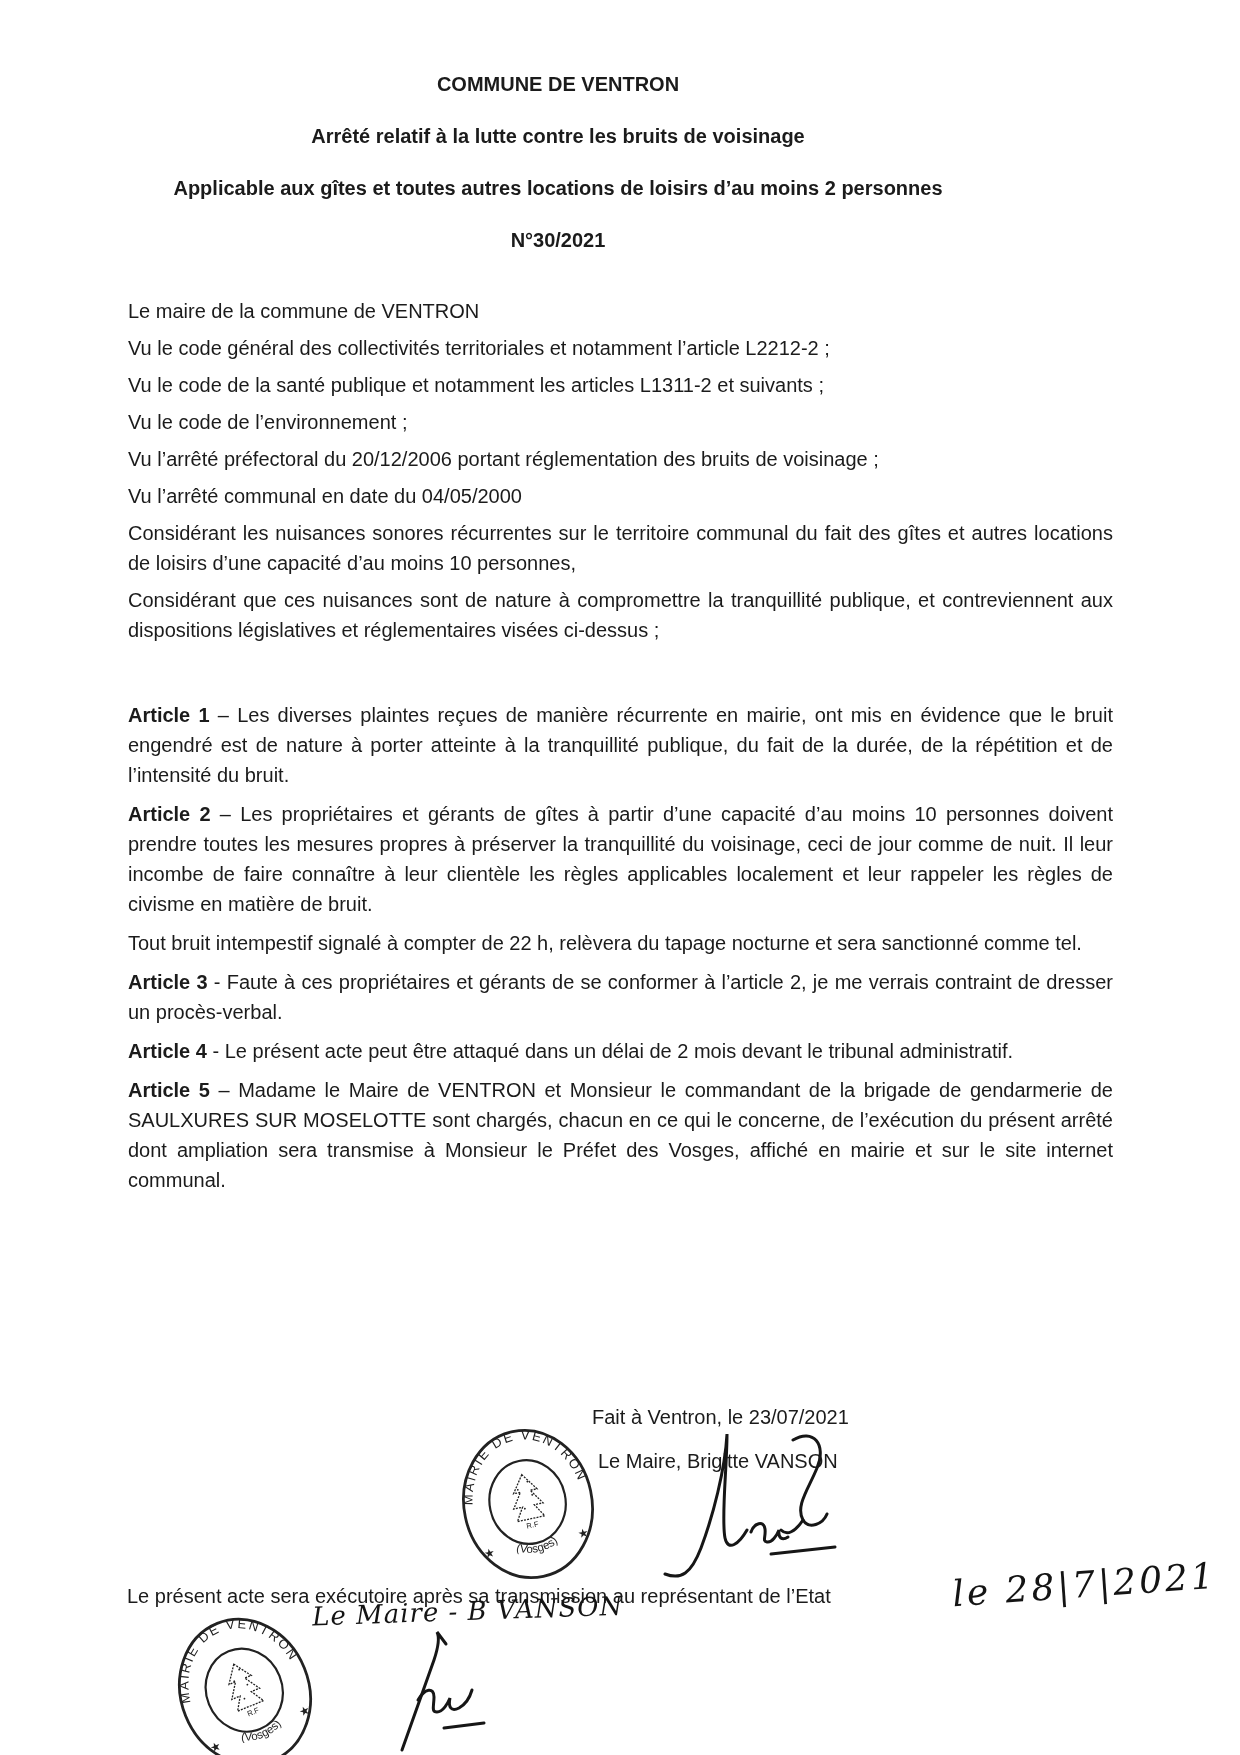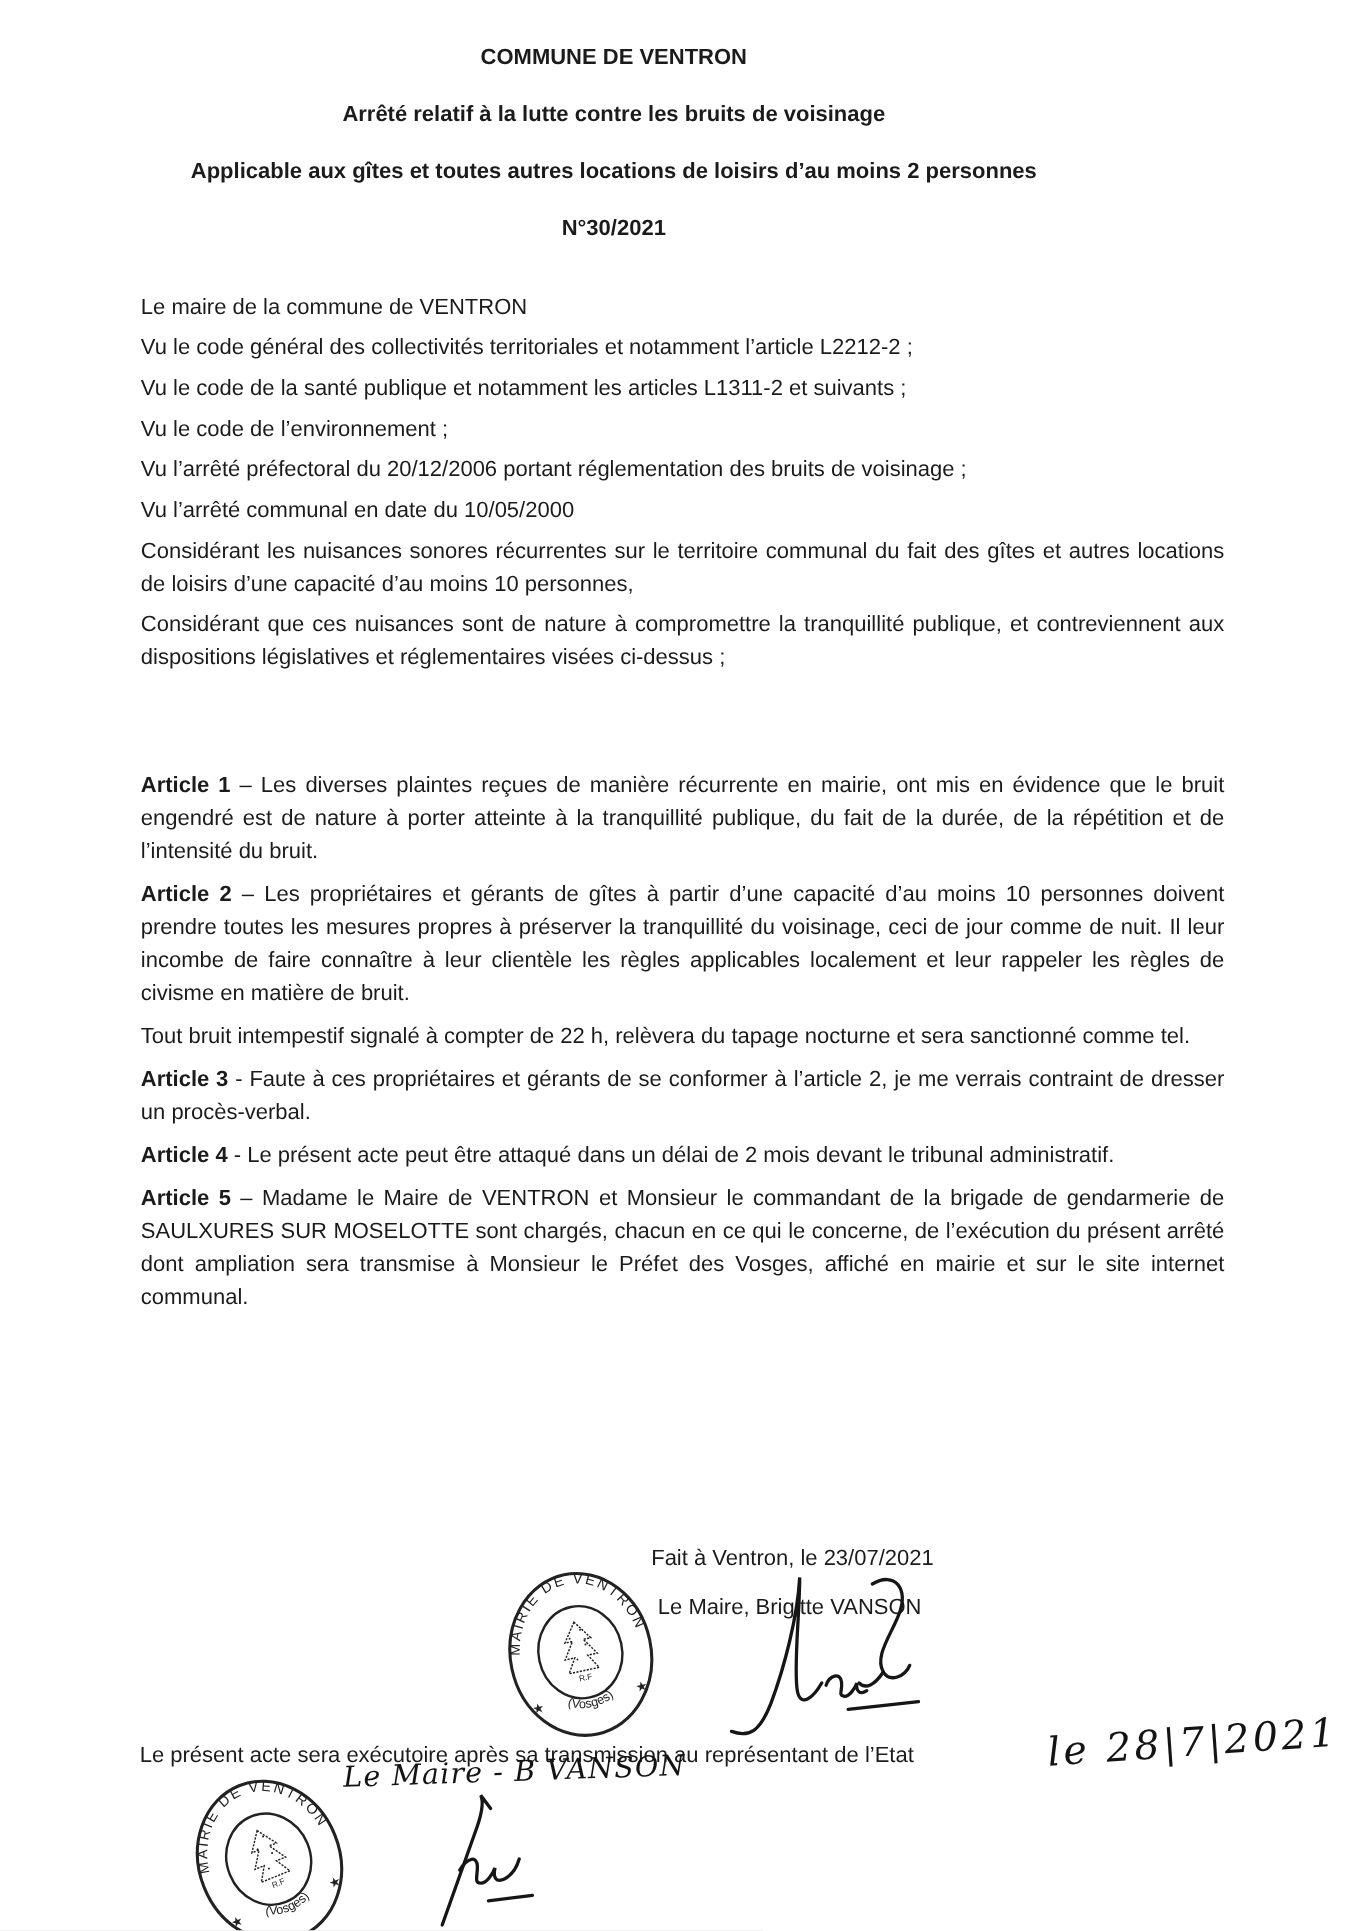--- a/index.html
+++ b/index.html
@@ -2,26 +2,26 @@
 <html><head>
 <meta charset="utf-8">
 <style>
   html,body { margin:0; padding:0; background:#e8e8e8; }
   .page {
     position:relative; width:1240px; height:1755px; margin:0 auto;
     background:#ffffff; overflow:hidden;
     font-family:"Liberation Sans", sans-serif; color:#1b1b1b;
   }
   .content { position:absolute; left:128px; top:0; width:985px; }
-  .headings { width:860px; text-align:center; padding-top:40px; }
+  .headings { width:860px; text-align:center; padding-top:72px; }
   .headings h1, .headings h2 { font-size:20px; font-weight:bold; margin:0 0 28px 0; line-height:24px; }
   .preamble { margin-top:44px; }
   .pre { font-size:20px; line-height:30px; margin:0 0 7px 0; text-align:justify; }
   .arrete { width:860px; text-align:center; font-size:20px; font-weight:bold; margin:118px 0 0 0; line-height:30px; }
-  .articles { margin-top:86px; }
+  .articles { margin-top:55px; }
   .art { font-size:20px; line-height:30px; margin:0 0 9px 0; text-align:justify; }
   .abs { position:absolute; white-space:nowrap; }
   .fait { left:592px; top:1406px; font-size:20px; }
   .signatory { left:598px; top:1450px; font-size:20px; }
   .exec-line { left:127px; top:1585px; font-size:20px; }
   .handwrite { font-family:"DejaVu Serif", serif; font-style:italic; color:#141414; }
   .hand-date { left:952px; top:1564px; font-size:36px; letter-spacing:3px; transform:rotate(-4deg); }
   .hand-name { left:312px; top:1596px; font-size:26px; letter-spacing:1px; transform:rotate(-2deg); }
   .stamp { position:absolute; width:140px; height:160px; }
   .stamp1 { left:458px; top:1424px; transform:rotate(-12deg); }
@@ -43,21 +43,21 @@
       <h2>Applicable aux gîtes et toutes autres locations de loisirs d’au moins 2 personnes</h2>
       <h2>N°30/2021</h2>
     </div>
 
     <div class="preamble">
       <p class="pre">Le maire de la commune de VENTRON</p>
       <p class="pre">Vu le code général des collectivités territoriales et notamment l’article L2212-2 ;</p>
       <p class="pre">Vu le code de la santé publique et notamment les articles L1311-2 et suivants ;</p>
       <p class="pre">Vu le code de l’environnement ;</p>
       <p class="pre">Vu l’arrêté préfectoral du 20/12/2006 portant réglementation des bruits de voisinage ;</p>
-      <p class="pre">Vu l’arrêté communal en date du 10/05/2000</p>
+      <p class="pre">Vu l’arrêté communal en date du 04/05/2000</p>
       <p class="pre">Considérant les nuisances sonores récurrentes sur le territoire communal du fait des gîtes et autres locations de loisirs d’une capacité d’au moins 10 personnes,</p>
       <p class="pre">Considérant que ces nuisances sont de nature à compromettre la tranquillité publique, et contreviennent aux dispositions législatives et réglementaires visées ci-dessus ;</p>
     </div>
 
 
     <div class="articles">
       <p class="art"><b>Article 1</b><span> – </span><span>Les diverses plaintes reçues de manière récurrente en mairie, ont mis en évidence que le bruit engendré est de nature à porter atteinte à la tranquillité publique, du fait de la durée, de la répétition et de l’intensité du bruit.</span></p>
       <p class="art"><b>Article 2</b><span> – </span><span>Les propriétaires et gérants de gîtes à partir d’une capacité d’au moins 10 personnes doivent prendre toutes les mesures propres à préserver la tranquillité du voisinage, ceci de jour comme de nuit. Il leur incombe de faire connaître à leur clientèle les règles applicables localement et leur rappeler les règles de civisme en matière de bruit.</span></p>
       <p class="art"><b></b><span></span><span>Tout bruit intempestif signalé à compter de 22 h, relèvera du tapage nocturne et sera sanctionné comme tel.</span></p>
       <p class="art"><b>Article 3</b><span> - </span><span>Faute à ces propriétaires et gérants de se conformer à l’article 2, je me verrais contraint de dresser un procès-verbal.</span></p>

